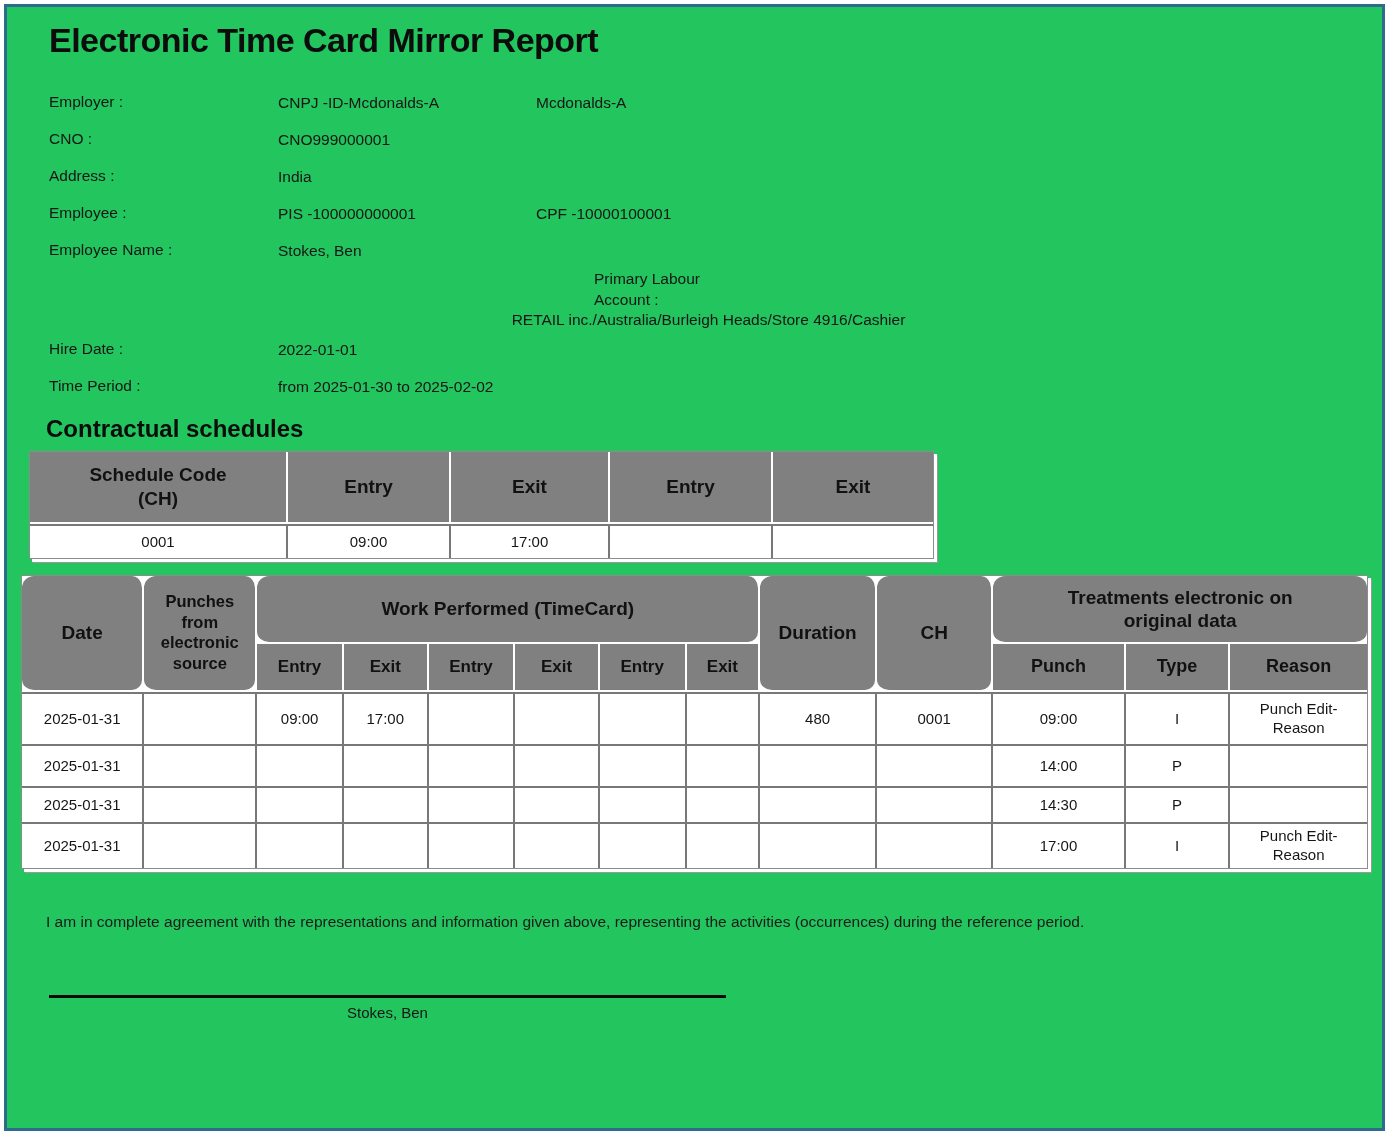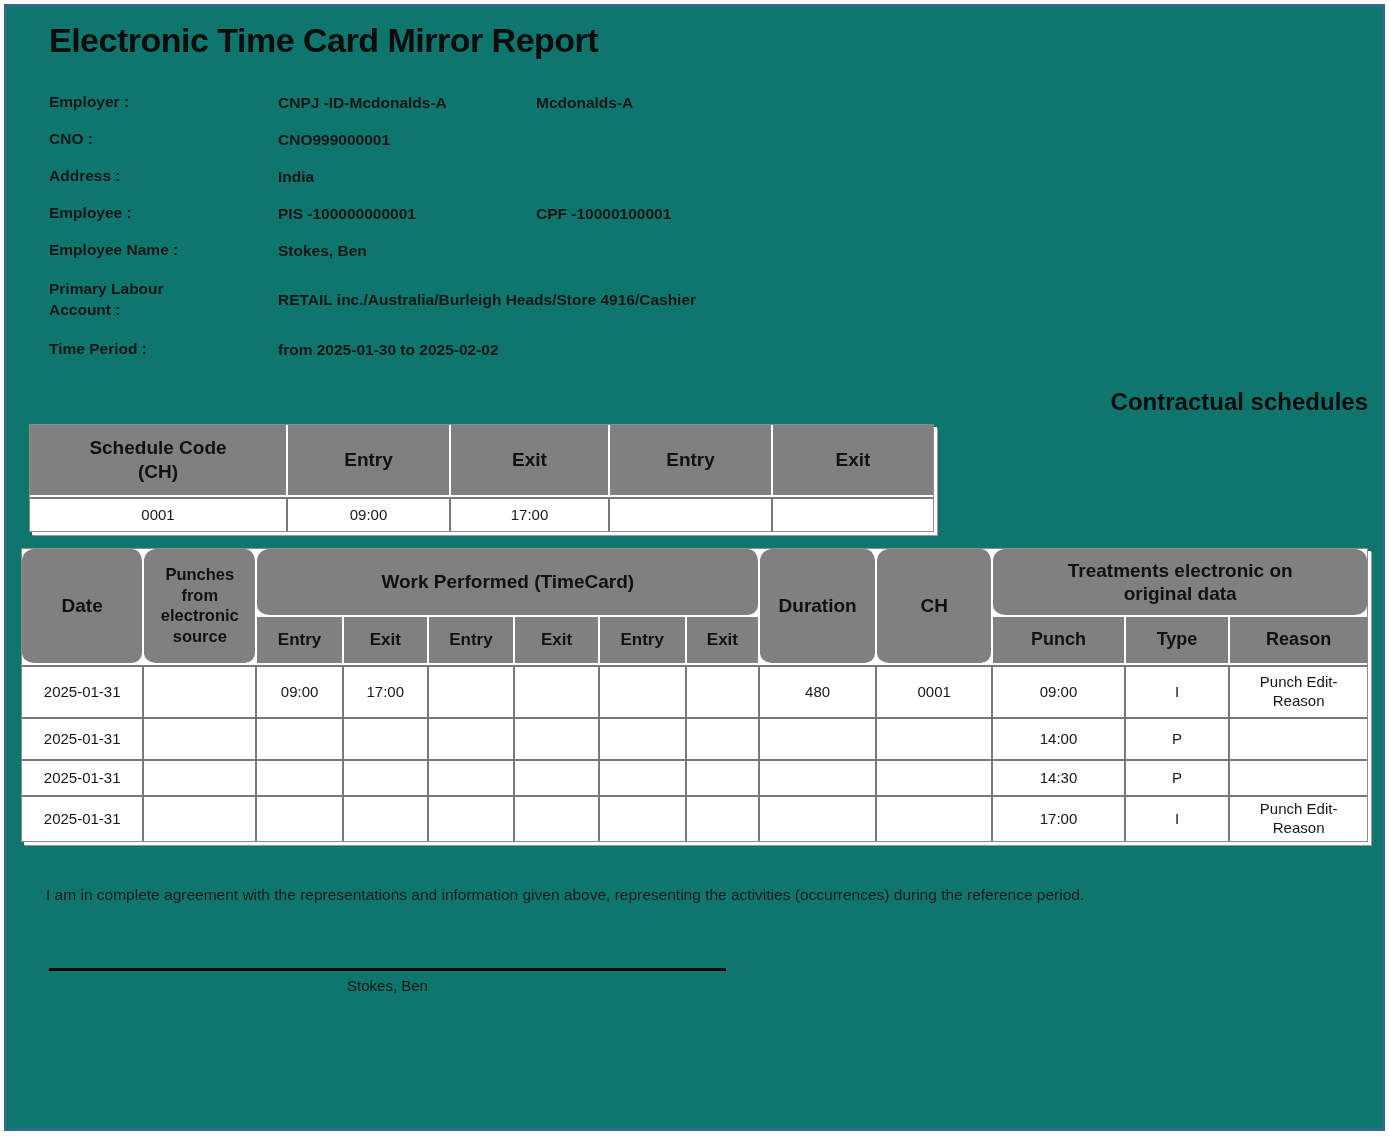--- a/index.html
+++ b/index.html
@@ -1,39 +1,39 @@
 <!DOCTYPE html>
 <html><head>
 <meta charset="utf-8">
 <style>
   * { box-sizing: border-box; margin: 0; padding: 0; }
   html, body { width: 1389px; height: 1136px; background: #ffffff; overflow: hidden; }
   body { font-family: "Liberation Sans", "DejaVu Sans", sans-serif; color: #161616; }
 
   .page {
     position: absolute; left: 4px; top: 4px; right: 4px; bottom: 5px;
-    border: 3px solid #2e6b8c; background: #0f766e; padding: 0 14px;
+    border: 3px solid #2e6b8c; background: #22c55e; padding: 0 14px;
   }
 
   
   .title-row { display: flex; align-items: flex-start; justify-content: space-between; padding-top: 14px; }
   .title-row h1 { font-size: 34px; font-weight: 700; letter-spacing: -0.5px; margin-left: 28px; color: #0c0c0c; }
   .issued { display: flex; gap: 52px; font-size: 15.5px; padding-top: 12px; margin-right: 60px; color: #1d1d1d; }
 
   
-  .info { margin: 24px 0 0 28px; font-weight: bold; }
+  .info { margin: 24px 0 0 28px; }
   .info-row { display: flex; min-height: 37px; align-items: center; }
-  .info-row.tall { min-height: 62px; }
+  .info-row.tall { min-height: 62px; flex-direction: column; }
   .info-lab { width: 229px; font-size: 15.5px; }
   .info-lab span { display: inline-block; width: 150px; line-height: 1.35; }
   .info-val1 { width: 258px; font-size: 15.5px; }
   .info-val2 { flex: 1; font-size: 15.5px; }
 
   
-  h2.section { font-size: 24px; font-weight: 700; margin: 20px 0 8px 25px; color: #0c0c0c; text-align: right; }
+  h2.section { font-size: 24px; font-weight: 700; margin: 10px 0 8px 25px; color: #0c0c0c; }
 
   
   .tbl-wrap {
     border: 1px solid #8c8c8c; background: #fff; display: inline-block; vertical-align: top;
     box-shadow: 3px 3px 0 0 #ffffff, 4px 4px 0 0 #9a9a9a;
   }
   table { border-collapse: separate; border-spacing: 0; table-layout: fixed; }
   thead th {
     background: #808080; color: #111; font-weight: 700; text-align: center; vertical-align: middle;
     border-right: 2px solid #fff; border-bottom: 2px solid #fff; padding: 2px 4px; line-height: 1.2;
@@ -105,20 +105,25 @@
       <div class="info-val2">CPF -10000100001</div>
     </div>
     <div class="info-row">
       <div class="info-lab"><span>Employee Name :</span></div>
       <div class="info-val1">Stokes, Ben</div>
       <div class="info-val2"></div>
     </div>
     <div class="info-row tall">
       <div class="info-lab"><span>Primary Labour Account :</span></div>
       <div class="info-val1" style="width:auto; flex:1;">RETAIL inc./Australia/Burleigh Heads/Store 4916/Cashier</div>
+    </div>
+    <div class="info-row">
+      <div class="info-lab"><span>Hire Date :</span></div>
+      <div class="info-val1">2022-01-01</div>
+      <div class="info-val2"></div>
     </div>
     <div class="info-row">
       <div class="info-lab"><span>Time Period :</span></div>
       <div class="info-val1">from 2025-01-30 to 2025-02-02</div>
       <div class="info-val2"></div>
     </div>
   </div>
 
   <h2 class="section">Contractual schedules</h2>
 

